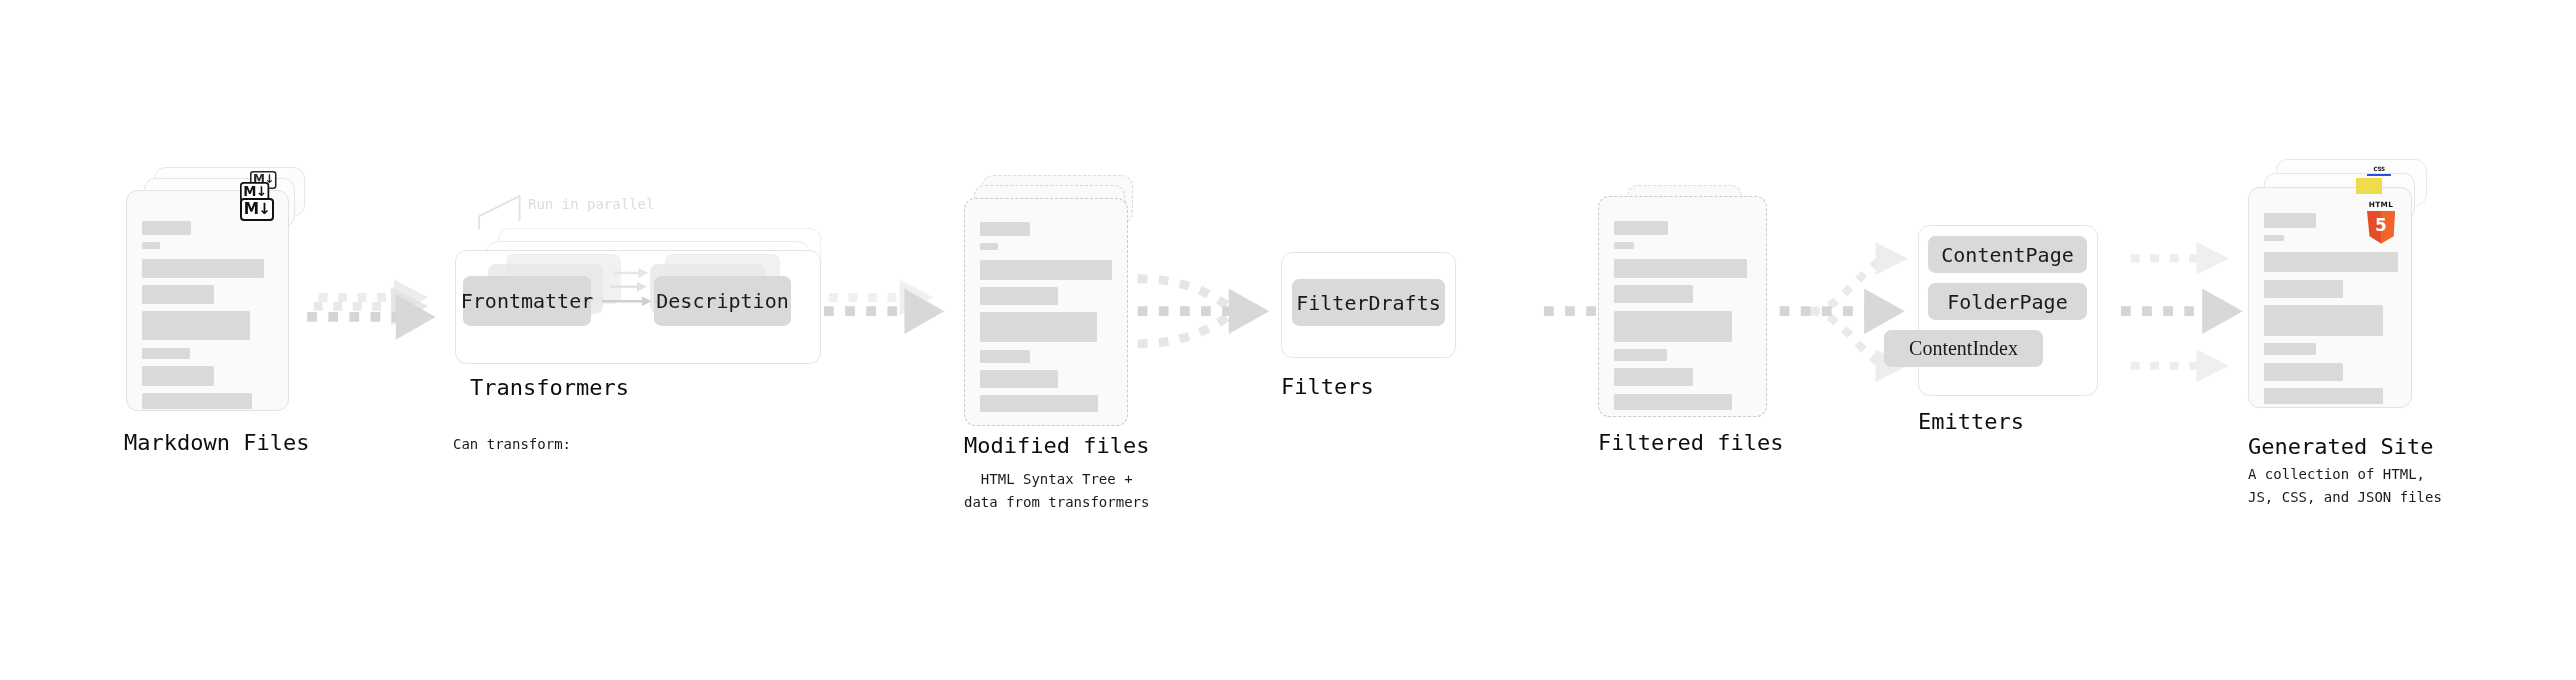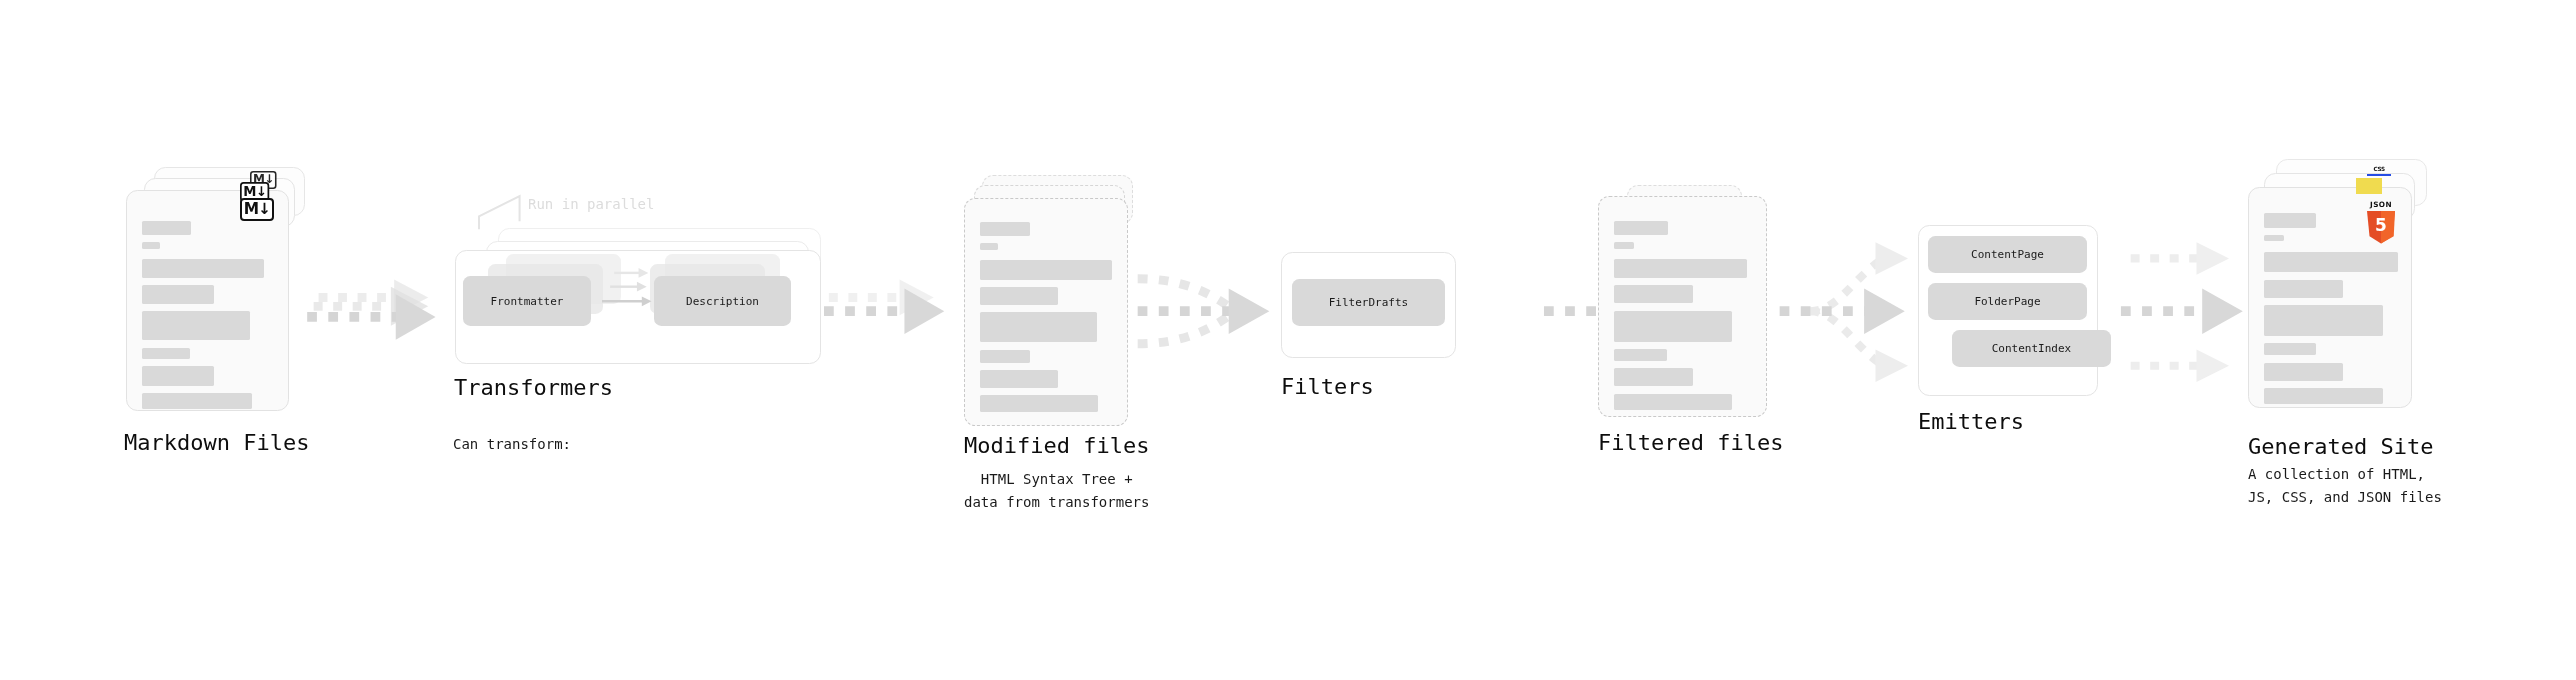--- a/index.html
+++ b/index.html
@@ -105,21 +105,21 @@
     border: 1.6px solid #e4e4e4;
     border-radius: 11.4px;
     background: #ffffff;
   }
 
   .chip {
     position: absolute;
     background: #d9d9d9;
     border-radius: 7.3px;
     display: flex; align-items: center; justify-content: center;
-    font-size: 11px;
+    font-size: 20px;
     color: #1a1a1a;
     white-space: nowrap;
     font-family: "DejaVu Sans Mono", "Liberation Mono", monospace;
     text-align: right;
   }
   .chip.ghost { background: #e6e6e6; }
 
   
   .title {
     position: absolute;
@@ -265,21 +265,21 @@
     </g>
     <g stroke="#cfcfcf" stroke-width="3" fill="#cfcfcf">
       <line x1="-15" y1="41" x2="36" y2="41"></line>
         <polygon points="34,35 46,41 34,47" stroke="none"></polygon>
     </g>
   </svg>
 
   <div class="chip" style="left:463px; top:276px; width:128px; height:50px;">Frontmatter</div>
   <div class="chip" style="left:654px; top:276px; width:137px; height:50px;">Description</div>
 
-  <div class="title" style="left:454px; top:375px;">Transformers</div>
+  <div class="title" style="left:470px; top:375px;">Transformers</div>
 
   <div class="caption" style="left:453px; top:410px;">
     <div>Can transform:</div>
   </div>
 
   <div class="doc-stack" style="left:964px; top:175px; width:187px; height:260px;">
     <div class="doc-sheet dashed" style="left:18px; top:0px; width:151px; height:49px; border-color:#dddddd;"></div>
     <div class="doc-sheet dashed" style="left:9.8px; top:9.8px; width:151px; height:49px; border-color:#d6d6d6;"></div>
     <div class="doc-sheet dashed" style="left:0px; top:23px; width:164px; height:228px;"></div>
 
@@ -318,38 +318,38 @@
       <div class="bar" style="width:79px;height:18px;"></div>
       <div class="bar" style="width:118px;height:16.3px;"></div>
     </div>
   </div>
 
   <div class="title" style="left:1598px; top:430px;">Filtered files</div>
 
   <div class="group-box" style="left:1918px; top:225px; width:180px; height:171px;"></div>
   <div class="chip" style="left:1928px; top:236px; width:159px; height:37px;">ContentPage</div>
   <div class="chip" style="left:1928px; top:283px; width:159px; height:37px;">FolderPage</div>
-  <div class="chip" style="left:1952px; top:330px; width:159px; height:37px;">ContentIndex</div>
+  <div class="chip" style="left:1884px; top:330px; width:159px; height:37px;font-family:Liberation Serif, serif;">ContentIndex</div>
 
   <div class="title" style="left:1918px; top:409px;">Emitters</div>
 
   <div class="doc-stack" style="left:2248px; top:159px; width:195px; height:260px;">
     <div class="doc-sheet solid back2" style="left:28px; top:0px; width:151px; height:47px; border-color:#e8e8e8;"></div>
     <div class="doc-sheet solid back1" style="left:16.3px; top:14px; width:151px; height:47px; border-color:#e5e5e5;"></div>
     <div class="doc-sheet solid" style="left:0px; top:28px; width:164px; height:221px;"></div>
 
     <div class="badge css-badge" style="left:119px; top:8.1px;">
       <div class="css-txt">CSS</div>
       <div class="css-bar"></div>
     </div>
 
     <div class="badge js-badge" style="left:108px; top:18.7px;"></div>
 
     <div class="badge html5-badge" style="left:119px; top:43px;">
-      <div class="cap">JSON</div>
+      <div class="cap">HTML</div>
       <div class="shield"></div>
       <div class="shield-inner"></div>
       <div class="five">5</div>
     </div>
 
     <div class="doc-lines" style="top:54px;">
       <div class="bar" style="width:52px;height:14.6px;"></div>
       <div class="bar" style="width:19.5px;height:6.5px;margin-bottom:10.6px;"></div>
       <div class="bar" style="width:134px;height:20.3px;"></div>
       <div class="bar" style="width:79px;height:18px;"></div>

